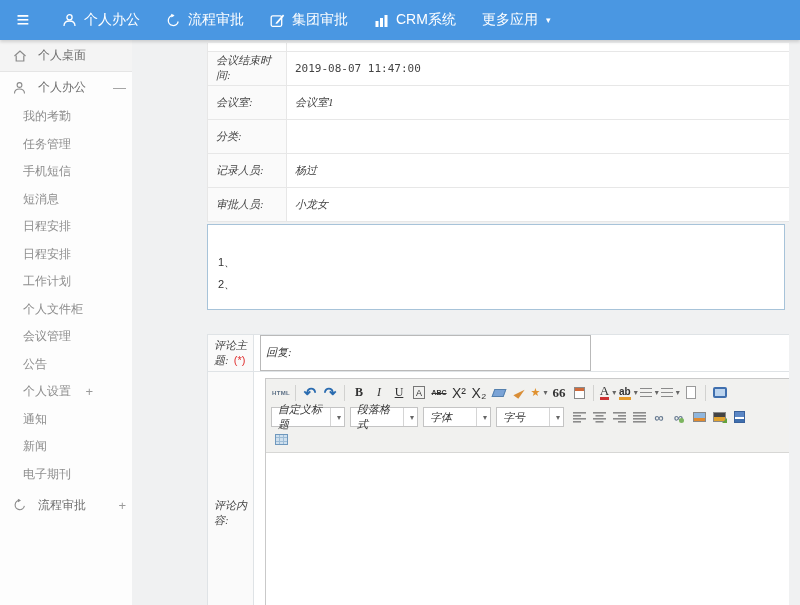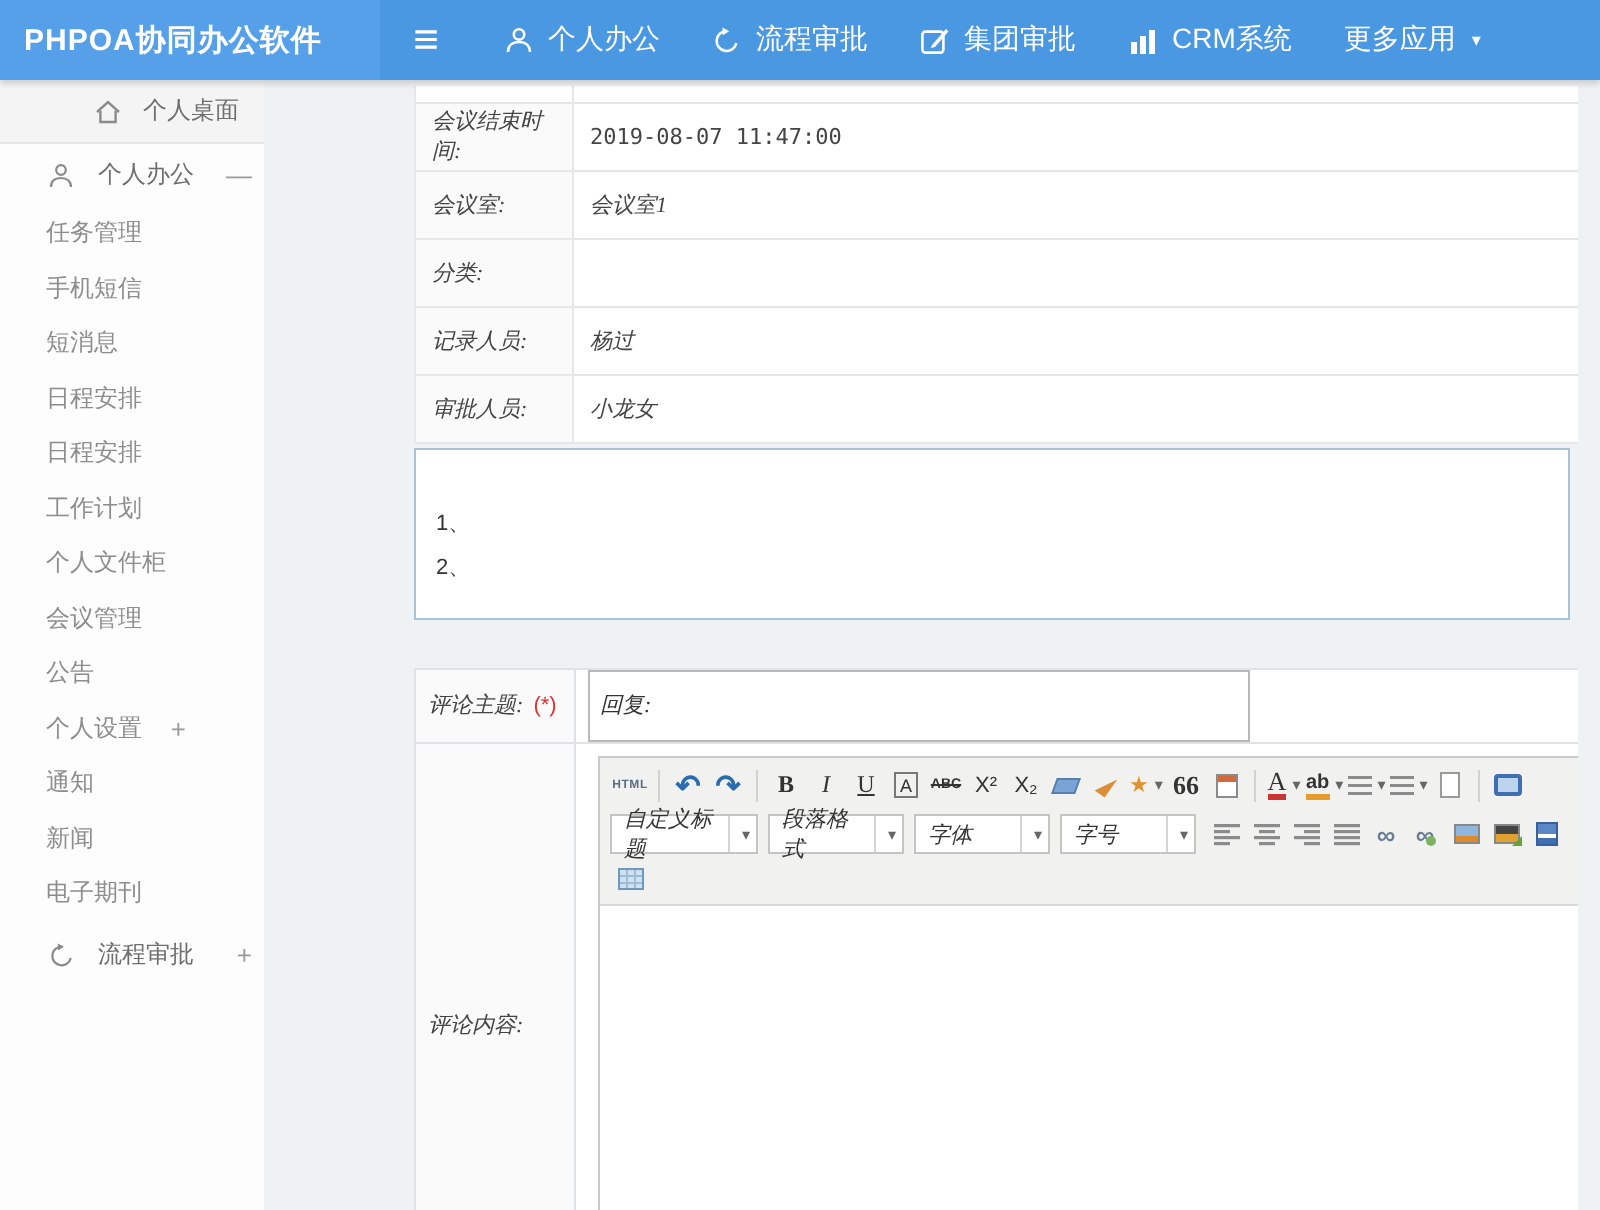--- a/index.html
+++ b/index.html
@@ -15,21 +15,21 @@
   .hamburger { font-size:22px; line-height:40px; margin-left:10px; width:26px; text-align:center;
                cursor:pointer; }
   .nav { display:flex; align-items:center; }
   .nav-item { display:flex; align-items:center; margin-left:26px; font-size:14px; cursor:pointer; }
   .nav-item .nicon { display:inline-flex; margin-right:7px; }
   .caret { font-size:9px; margin-left:8px; }
 
   
   .sidebar { position:absolute; left:0; top:40px; width:143px; height:565px;
              background:#fdfdfd; border-right:1px solid #e2e2e2; font-size:12px; color:#6e6e6e; }
-  .side-root { display:flex; align-items:center; padding-left:24px; cursor:pointer;justify-content:center; }
+  .side-root { display:flex; align-items:center; padding-left:13px; cursor:pointer; }
   .side-root .sicon { width:16px; margin-right:9px; color:#8a8a8a; display:inline-flex; }
   .side-desktop { height:32px; background:#f4f4f4; border-bottom:1px solid #e5e5e5; }
   .side-office  { height:31px; }
   .toggle { margin-left:auto; margin-right:16px; color:#9a9a9a; font-size:13px; }
   .side-sub li { list-style:none; height:27.5px; line-height:27.5px; padding-left:23px;
                  color:#8d8d8d; cursor:pointer; position:relative; }
   .side-sub li .toggle { position:absolute; right:33px; top:0; }
   .side-flow { height:34px; }
 
   
@@ -47,21 +47,21 @@
   tr.partial td.lab0 { width:79px; background:#fff; }
   tr.frow td { height:34px; }
 
   .notesbox { margin-top:2px; width:578px; height:86px; border:1px solid #a7c3d9; background:#fff;
               padding:26px 0 0 10px; font-size:11px; color:#333; }
   .notesbox div { line-height:22px; }
 
   table.comment { border-collapse:collapse; width:860px; background:#fff; margin-top:24px;
                   table-layout:fixed; border-left:1px solid #b7c9d6; }
   table.comment td { border:1px solid #dfe3e6; font-size:11px; color:#444; padding:0 6px; vertical-align:middle; }
-  table.comment td.lab { background:#fafafa; width:80px; }
+  table.comment td.lab { background:#fafafa; width:46px; }
   tr.subjrow td { height:36px; }
   tr.controw td { height:270px; }
   .req { color:#e03030; font-style:normal; margin-left:2px; }
   .subject-input { width:331px; height:21px; border:1px solid #b9b9b9; font-size:11px;
                    padding:17px 5px; color:#333; font-family:"Liberation Serif", serif; font-style:italic; outline:none; }
 
   
   .editor { margin-left:5px; margin-top:0; width:700px; border:1px solid #c9c9c9; background:#fff; }
   .toolbar { background:#f1f1ef; border-bottom:1px solid #d7d7d5; padding:2px 5px; }
   .trow { display:flex; align-items:center; height:24px; }
@@ -70,21 +70,21 @@
   .tbtn { display:inline-flex; align-items:center; justify-content:center; min-width:18px; height:18px;
           margin:0 1px; cursor:pointer; color:#333; font-size:12px; }
   .sep { width:1px; height:16px; background:#d2d2d0; margin:0 4px; }
   .g-html { font-size:6px; color:#5a6e84; font-weight:bold; letter-spacing:.3px; }
   .g-undo,.g-redo { color:#2b6cb0; font-size:15px; font-weight:bold; }
   .g-b { font-weight:bold; font-family:"Liberation Serif", serif; }
   .g-i { font-style:italic; font-family:"Liberation Serif", serif; }
   .g-u { text-decoration:underline; font-family:"Liberation Serif", serif; }
   .g-abox { border:1px solid #777; font-size:9px; padding:0 2px; height:13px; display:inline-flex; align-items:center; }
   .g-abc { font-size:7px; text-decoration:line-through; font-weight:bold; }
-  .g-sup,.g-sub { font-size:11px; }
+  .g-sup,.g-sub { font-size:14px; }
   .g-quote { font-family:"Liberation Serif", serif; font-weight:bold; font-size:13px; }
   .g-fontcolor { font-family:"Liberation Serif", serif; font-size:13px; border-bottom:3px solid #c33; line-height:12px; }
   .g-hl { font-size:10px; font-weight:bold; border-bottom:3px solid #e69b2c; line-height:11px; }
   .dcaret { font-size:8px; color:#666; margin-left:3px; }
   .shape-eraser { width:12px; height:8px; background:#7aa3d6; transform:skewX(-20deg); border:1px solid #5580ad; }
   .shape-brush { width:0; height:0; border-left:6px solid transparent; border-bottom:11px solid #d98e37; transform:rotate(35deg); }
   .shape-wand { color:#e0922f; font-size:11px; }
   .shape-paste { width:11px; height:12px; border:1px solid #8a8a8a; background:#fff; position:relative; }
   .shape-paste::before { content:""; position:absolute; left:0; top:0; width:100%; height:3px; background:#d06a3a; }
   .list-ic { width:12px; height:10px; background:repeating-linear-gradient(#8b8b8b 0 1.5px, transparent 1.5px 4px); }
@@ -107,21 +107,20 @@
   .dropdown .dbtn { width:14px; height:100%; border-left:1px solid #d5d5d5; display:flex; align-items:center; justify-content:center; }
   .dd-title .dtext { width:58px;font-style:italic; } .dd-para .dtext { width:52px; } .dd-font .dtext { width:52px; } .dd-size .dtext { width:52px; }
   .edit-area { height:200px; background:#fff; }
 
   svg { display:block; }
 </style>
 </head>
 <body>
 
 <div class="topbar">
-  <div class="logo">PHPOA协同办公软件</div>
   <div class="hamburger">≡</div>
 
   <div class="nav">
     <div class="nav-item">
       <span class="nicon">
         <svg width="15" height="15" viewBox="0 0 15 15">
             <circle cx="7.5" cy="4.2" r="2.6" fill="none" stroke="#fff" stroke-width="1.3"></circle>
             <path d="M2 13 c0-3.4 2.4-5 5.5-5 s5.5 1.6 5.5 5" fill="none" stroke="#fff" stroke-width="1.3"></path>
           </svg>
       </span>
@@ -178,20 +177,21 @@
       <svg width="13" height="14" viewBox="0 0 13 14">
           <circle cx="6.5" cy="4" r="2.4" fill="none" stroke="#8a8a8a" stroke-width="1.1"></circle>
           <path d="M1.5 12.5 c0-3 2-4.5 5-4.5 s5 1.5 5 4.5" fill="none" stroke="#8a8a8a" stroke-width="1.1"></path>
         </svg>
     </span>
     <span>个人办公</span>
     <span class="toggle">—</span>
   </div>
 
   <ul class="side-sub">
+    <li><span>我的考勤</span></li>
     <li><span>任务管理</span></li>
     <li><span>手机短信</span></li>
     <li><span>短消息</span></li>
     <li><span>日程安排</span></li>
     <li><span>日程安排</span></li>
     <li><span>工作计划</span></li>
     <li><span>个人文件柜</span></li>
     <li><span>会议管理</span></li>
     <li><span>公告</span></li>
     <li>

